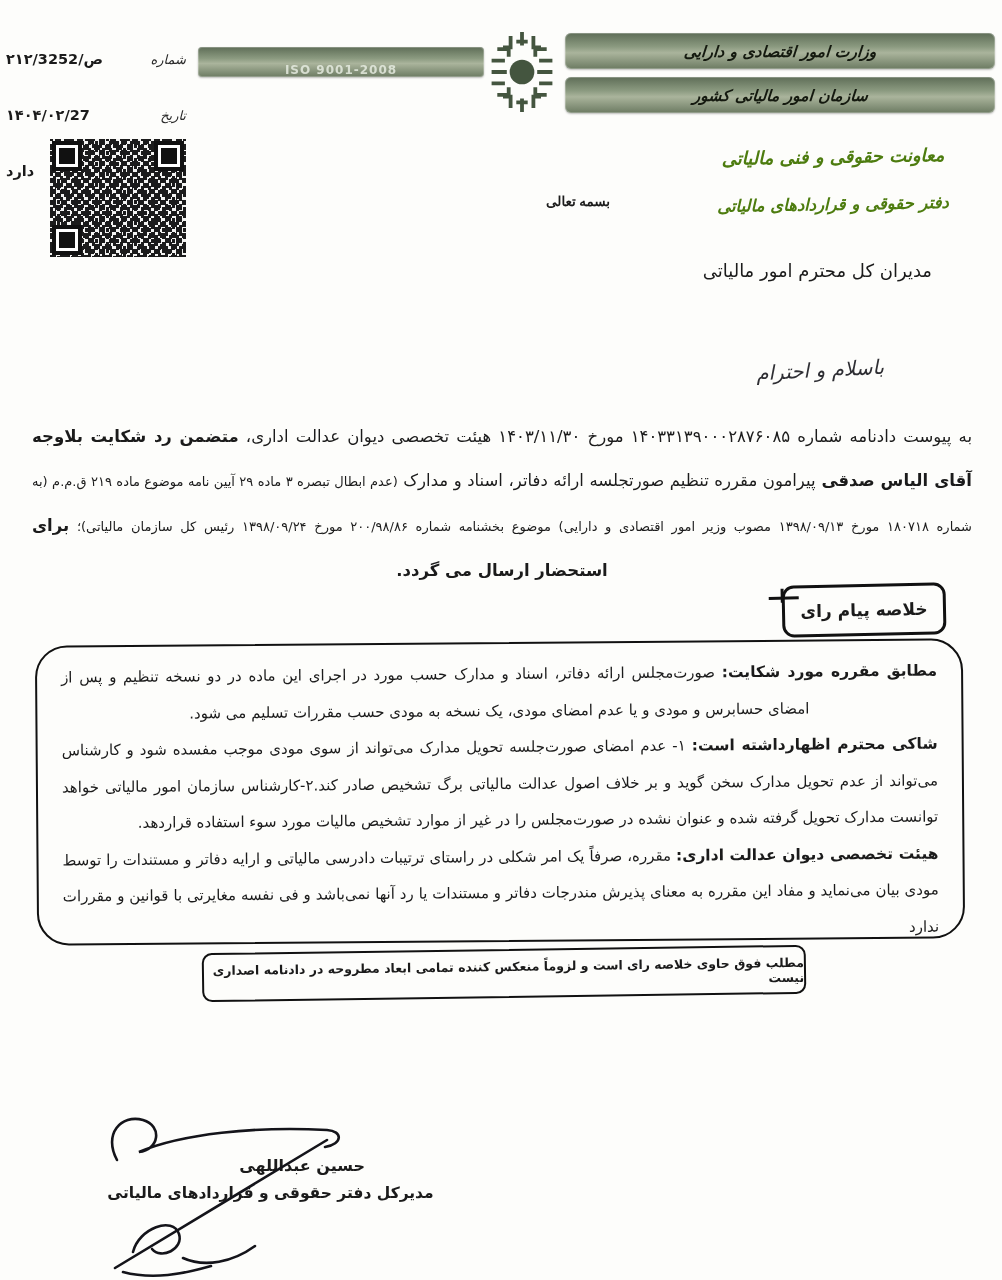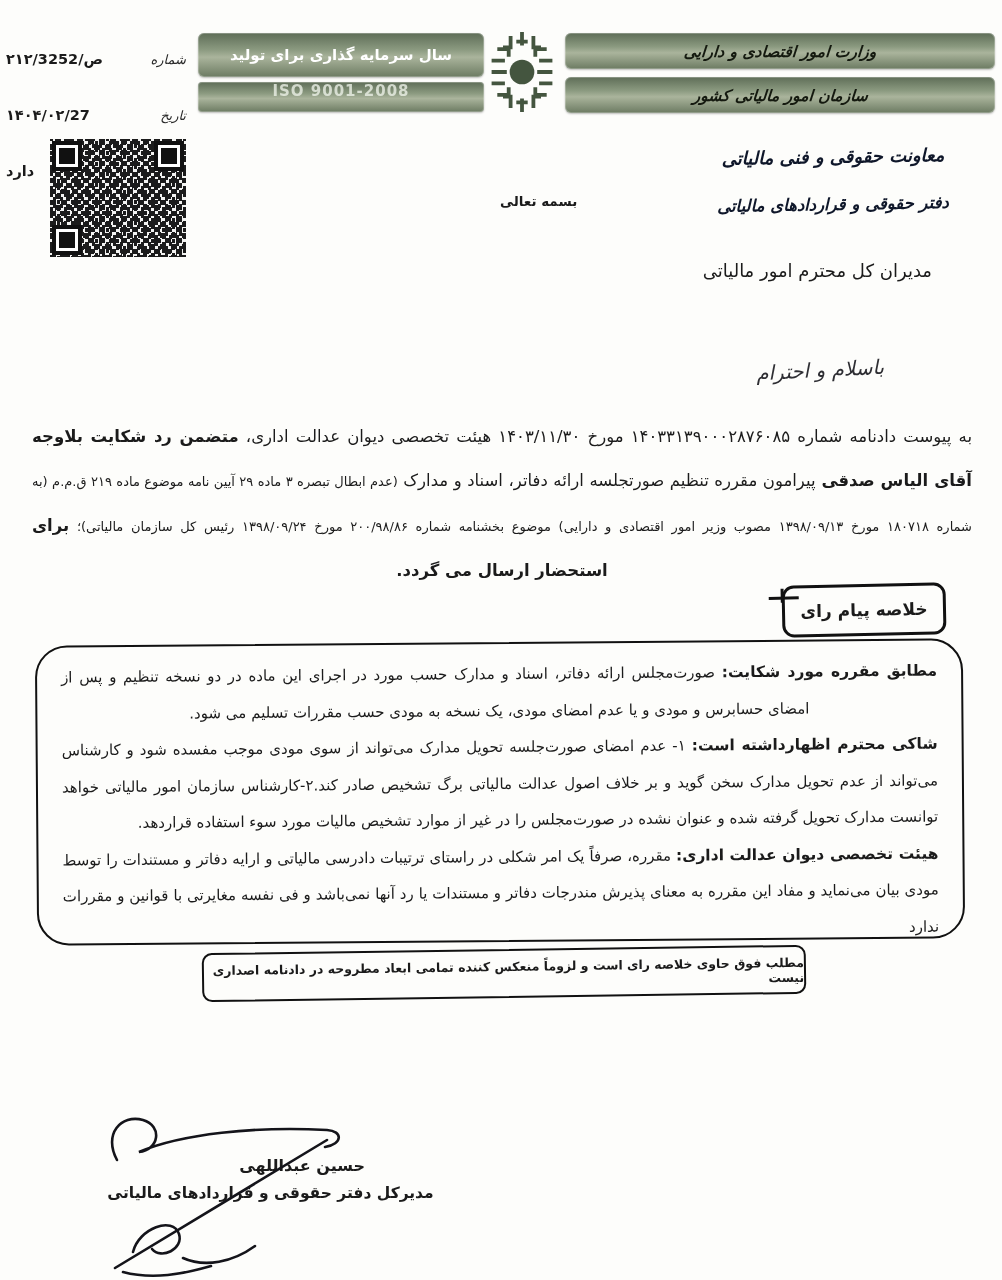--- a/index.html
+++ b/index.html
@@ -14,44 +14,44 @@
   .meta-label{font-family:"DejaVu Serif",serif;font-style:italic;font-size:13px;color:#2a2a2a;margin-top:28px;}
   .meta-value{font-weight:bold;font-size:14.5px;letter-spacing:.5px;direction:ltr;}
   .meta-attach{font-weight:bold;font-size:14.5px;margin-top:27px;}
   
   .bar{border-radius:6px;
     background:linear-gradient(180deg,#5e6d57 0%,#8b9a80 38%,#aab49c 55%,#6c7b62 100%);
     box-shadow:inset 0 0 0 1px rgba(255,255,255,.25), 0 1px 2px rgba(0,0,0,.25);}
   .banner-left{position:absolute;top:33px;left:198px;width:286px;}
   .banner-left .bar-slogan{height:44px;display:flex;align-items:center;justify-content:center;
     color:#fff;font-weight:bold;font-size:15px;}
-  .banner-left .bar-iso{height:30px;margin-top:5px;display:flex;align-items:flex-start;justify-content:center;
-    color:rgba(235,240,230,.8);font-size:15px;font-weight:bold;letter-spacing:1px;border-radius:4px;}
+  .banner-left .bar-iso{height:30px;margin-top:14px;display:flex;align-items:flex-end;justify-content:center;
+    color:rgba(235,240,230,.8);font-size:12px;font-weight:bold;letter-spacing:1px;border-radius:4px;}
   .emblem{position:absolute;top:26px;left:484px;width:76px;height:92px;}
   .banner-right{position:absolute;top:33px;left:565px;width:430px;}
   .banner-right .bar{height:36px;display:flex;align-items:center;justify-content:center;}
   .banner-right .bar + .bar{margin-top:8px;}
   .banner-right .bar span{font-family:"DejaVu Serif",serif;font-style:italic;font-weight:bold;
     font-size:15.5px;color:#14190f;transform:skewX(-4deg);}
   
   .qr{position:absolute;top:139px;left:50px;width:136px;height:118px;background:#f4f4f2;
     background-image:
       repeating-conic-gradient(#1c1c1c 0% 25%, rgba(255,255,255,0) 25% 50%),
       repeating-conic-gradient(rgba(255,255,255,0) 0% 25%, #1c1c1c 25% 50%);
     background-size:11px 11px,7px 7px;background-position:0 0,3px 2px;}
   .fp{position:absolute;width:22px;height:22px;border:4px solid #111;background:#fff;}
   .fp::after{content:"";position:absolute;inset:3px;background:#111;}
   .fp-tl{top:2px;left:2px;} .fp-tr{top:2px;right:2px;} .fp-bl{bottom:2px;left:2px;}
   
   .letterhead{position:absolute;top:132px;right:14px;width:310px;text-align:center;
-    font-family:"DejaVu Serif",serif;font-style:italic;font-weight:bold;color:#0f172a;}
+    font-family:"DejaVu Serif",serif;font-style:italic;font-weight:bold;color:#4d7c0f;}
   .letterhead .lh1{font-size:18px;line-height:50px;transform:rotate(-1deg);}
   .letterhead .lh2{font-size:16.5px;line-height:46px;transform:rotate(-1deg);}
-  .bismillah{position:absolute;top:193px;left:500px;width:110px;text-align:left;
-    font-weight:bold;font-size:13.5px;}
+  .bismillah{position:absolute;top:193px;left:500px;width:110px;text-align:right;
+    font-weight:bold;font-size:13.5px;font-family:Liberation Serif, serif;}
   
   .recipient{position:absolute;top:260px;right:70px;font-weight:normal;font-size:18px;}
   .subject{position:absolute;top:303px;right:14px;left:38px;font-weight:bold;font-size:15.5px;
     text-align:justify;text-align-last:justify;line-height:26px;}
   .salutation{position:absolute;top:358px;right:118px;font-family:"DejaVu Serif",serif;
     font-style:italic;font-size:20px;color:#2e2e33;transform:rotate(-3deg);}
   .body-par{position:absolute;top:398px;right:30px;left:32px;text-align:justify;
     text-align-last:center;font-size:16.5px;line-height:44px;}
   .body-par .b{font-weight:bold;}
   .body-par .sm{font-size:13px;}
@@ -93,23 +93,20 @@
       <span class="meta-label">تاریخ</span>
       <span class="meta-value">۱۴۰۴/۰۲/27</span>
     </div>
     <div class="meta-row">
       <span class="meta-attach">پیوست</span>
       <span class="meta-attach">دارد</span>
     </div>
   </div>
 
   <div class="banner-left">
-    <div class="bar bar-slogan">
-      <span>سال سرمایه گذاری برای تولید</span>
-    </div>
     <div class="bar bar-iso">
       <span>ISO 9001-2008</span>
     </div>
   </div>
 
   <div class="emblem">
     <svg viewBox="0 0 80 92" width="76" height="92">
       <circle cx="40" cy="46" r="13" fill="#44553f"></circle>
       <g stroke="#44553f" stroke-width="4" fill="none">
         <path d="M40,4 v14 M28,8 v12 h-8 M52,8 v12 h8 M14,22 h12 v8 M66,22 h-12 v8

